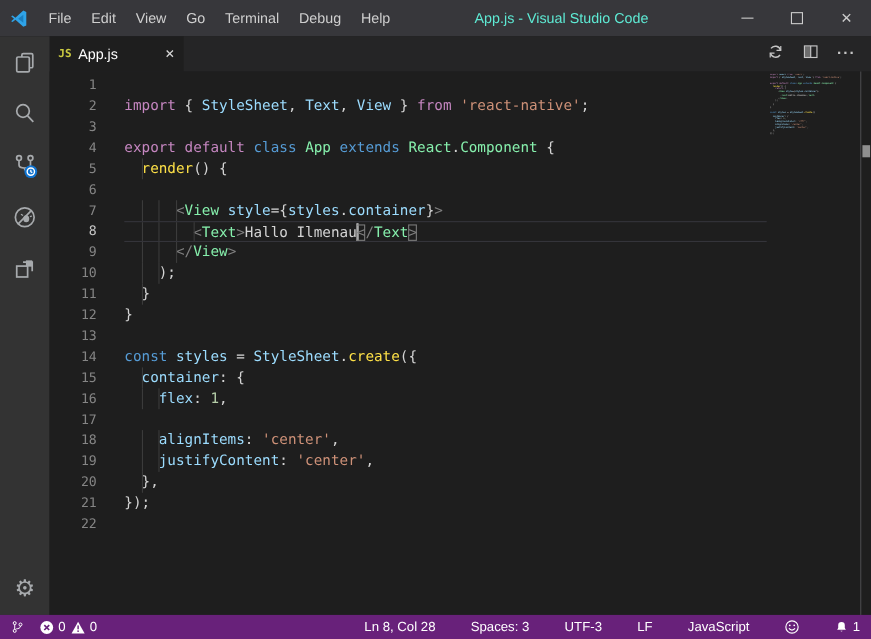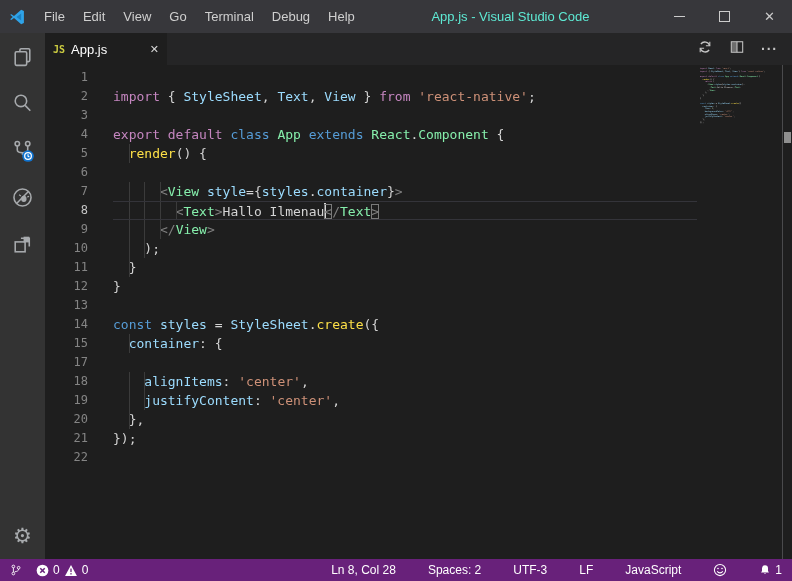--- a/index.html
+++ b/index.html
@@ -183,20 +183,21 @@
       <div class="line"><span class="ln">6</span></div>
       <div class="line"><span class="ln">7</span><span class="body">      <i class="guide" style="left: 2ch;"></i><i class="guide" style="left: 4ch;"></i><i class="guide" style="left: 6ch;"></i><span class="tok pn">&lt;</span><span class="tok teal">View </span><span class="tok lb">style</span><span class="tok fg">={</span><span class="tok lb">styles</span><span class="tok fg">.</span><span class="tok lb">container</span><span class="tok fg">}</span><span class="tok pn">&gt;</span></span></div>
       <div class="line cur"><span class="ln act">8</span><span class="body">        <i class="guide" style="left: 2ch;"></i><i class="guide" style="left: 4ch;"></i><i class="guide" style="left: 6ch;"></i><i class="guide" style="left: 8ch;"></i><span class="tok pn">&lt;</span><span class="tok teal">Text</span><span class="tok pn">&gt;</span><span class="tok fg">Hallo Ilmenau</span><span class="caret"></span><span class="tok pn bm">&lt;</span><span class="tok pn">/</span><span class="tok teal">Text</span><span class="tok pn bm">&gt;</span></span></div>
       <div class="line"><span class="ln">9</span><span class="body">      <i class="guide" style="left: 2ch;"></i><i class="guide" style="left: 4ch;"></i><i class="guide" style="left: 6ch;"></i><span class="tok pn">&lt;/</span><span class="tok teal">View</span><span class="tok pn">&gt;</span></span></div>
       <div class="line"><span class="ln">10</span><span class="body">    <i class="guide" style="left: 2ch;"></i><i class="guide" style="left: 4ch;"></i><span class="tok fg">);</span></span></div>
       <div class="line"><span class="ln">11</span><span class="body">  <i class="guide" style="left: 2ch;"></i><span class="tok fg">}</span></span></div>
       <div class="line"><span class="ln">12</span><span class="body"><span class="tok fg">}</span></span></div>
       <div class="line"><span class="ln">13</span><span class="body"></span></div>
       <div class="line"><span class="ln">14</span><span class="body"><span class="tok blue">const </span><span class="tok lb">styles </span><span class="tok fg">= </span><span class="tok lb">StyleSheet</span><span class="tok fg">.</span><span class="tok yel">create</span><span class="tok fg">({</span></span></div>
       <div class="line"><span class="ln">15</span><span class="body">  <i class="guide" style="left: 2ch;"></i><span class="tok lb">container</span><span class="tok fg">: {</span></span></div>
+      <div class="line"><span class="ln">16</span><span class="body">    <i class="guide" style="left: 2ch;"></i><i class="guide" style="left: 4ch;"></i><span class="tok lb">flex</span><span class="tok fg">: </span><span class="tok num">1</span><span class="tok fg">,</span></span></div>
       <div class="line"><span class="ln">17</span></div>
       <div class="line"><span class="ln">18</span><span class="body">    <i class="guide" style="left: 2ch;"></i><i class="guide" style="left: 4ch;"></i><span class="tok lb">alignItems</span><span class="tok fg">: </span><span class="tok str">'center'</span><span class="tok fg">,</span></span></div>
       <div class="line"><span class="ln">19</span><span class="body">    <i class="guide" style="left: 2ch;"></i><i class="guide" style="left: 4ch;"></i><span class="tok lb">justifyContent</span><span class="tok fg">: </span><span class="tok str">'center'</span><span class="tok fg">,</span></span></div>
       <div class="line"><span class="ln">20</span><span class="body">  <i class="guide" style="left: 2ch;"></i><span class="tok fg">},</span></span></div>
       <div class="line"><span class="ln">21</span><span class="body"><span class="tok fg">});</span></span></div>
       <div class="line"><span class="ln">22</span><span class="body"></span></div>
     </div>
   <div class="minimap" id="minimap">
       <div class="mm-line"><span><span class="tok kw">import </span><span class="tok lb">React </span><span class="tok kw">from </span><span class="tok str">'react'</span><span class="tok fg">;</span></span></div>
       <div class="mm-line"><span><span class="tok kw">import </span><span class="tok fg">{ </span><span class="tok lb">StyleSheet</span><span class="tok fg">, </span><span class="tok lb">Text</span><span class="tok fg">, </span><span class="tok lb">View</span><span class="tok fg"> } </span><span class="tok kw">from </span><span class="tok str">'react-native'</span><span class="tok fg">;</span></span></div>
@@ -258,21 +259,21 @@
           </span>
           <span>0</span>
         </span>
       </span>
     </div>
   <div class="sb-right" id="sbRight">
       <span class="sb-item">
         <span>Ln 8, Col 28</span>
       </span>
       <span class="sb-item">
-        <span>Spaces: 2</span>
+        <span>Spaces: 3</span>
       </span>
       <span class="sb-item">
         <span>UTF-3</span>
       </span>
       <span class="sb-item">
         <span>LF</span>
       </span>
       <span class="sb-item">
         <span>JavaScript</span>
       </span>

